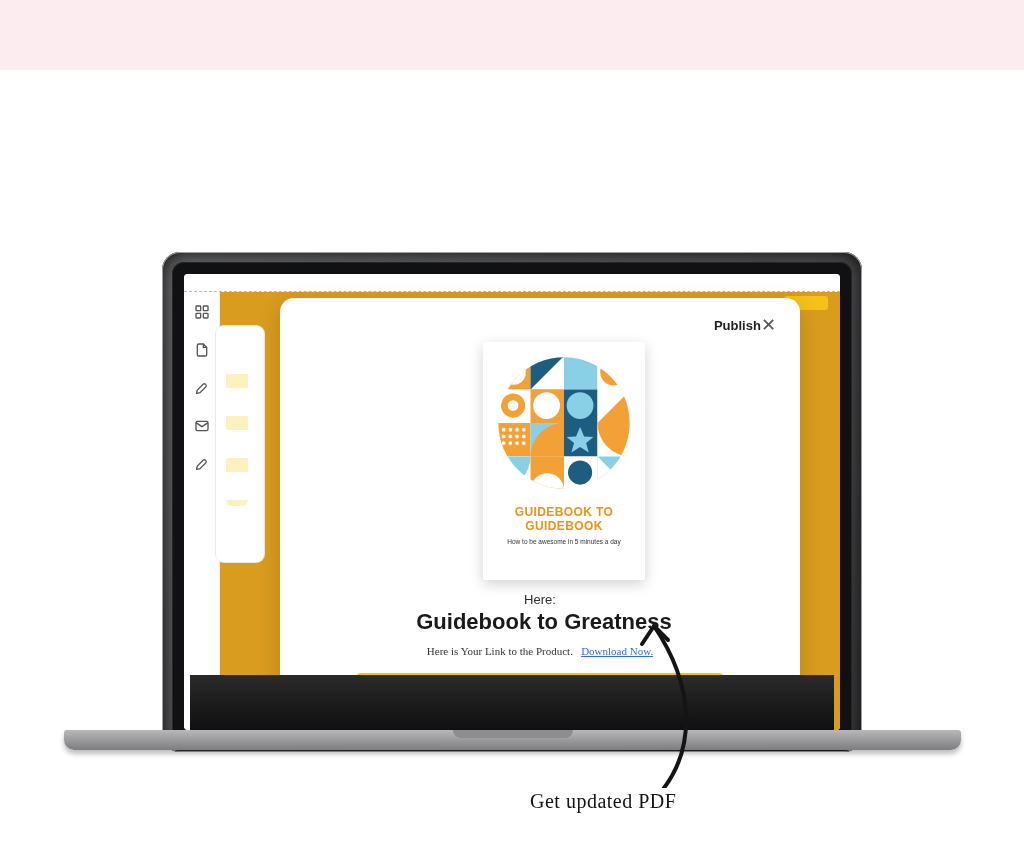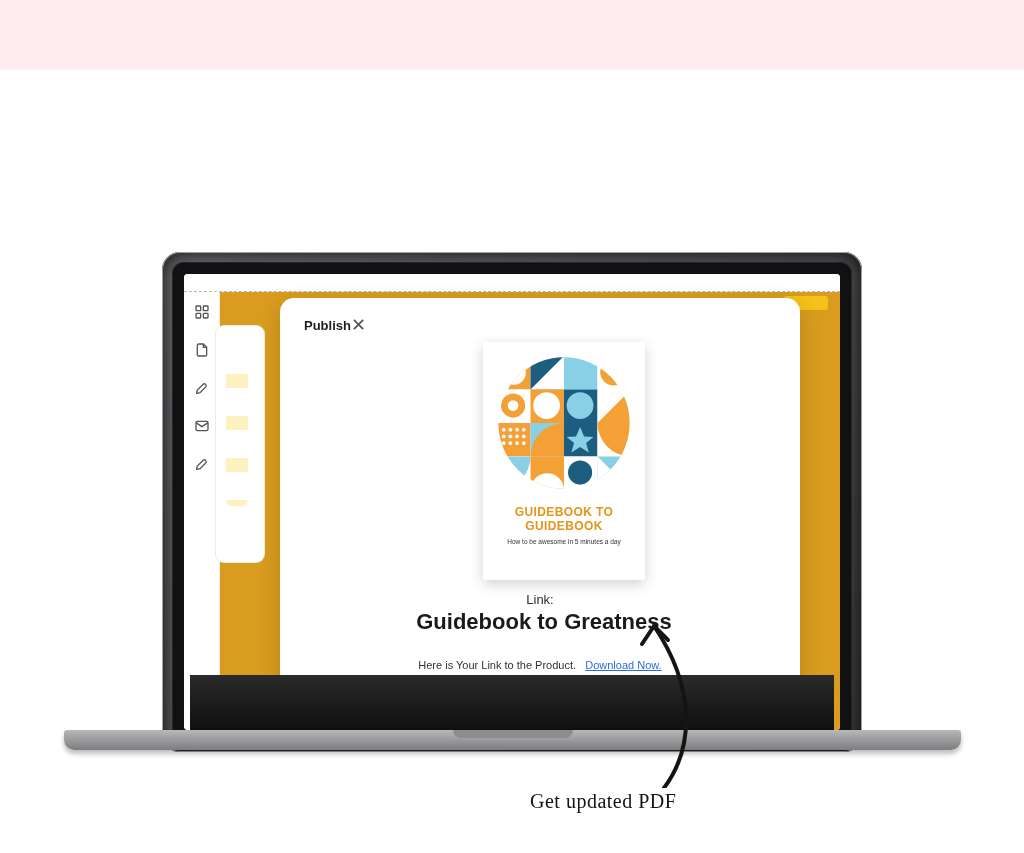--- a/index.html
+++ b/index.html
@@ -70,38 +70,38 @@
     display:flex; justify-content:space-around; padding:0 40px;
   }
 
   
   .modal {
     position:absolute; left:60px; top:6px; right:40px; bottom:38px;
     background:#fff; border-radius:14px;
     box-shadow: 0 6px 22px rgba(0,0,0,.16);
     display:flex; flex-direction:column; padding:18px 24px 22px;
   }
-  .modal-header { display:flex; justify-content:flex-start; align-items:center; }
+  .modal-header { display:flex; justify-content:flex-end; align-items:center; }
   .modal-title { font-size:13px; font-weight:600; color:#1e1e1e; }
   .close-btn { background:none; border:none; cursor:pointer; font-size:18px; color:#555; line-height:1; }
 
   .modal-body { flex:1; display:flex; flex-direction:column; align-items:center; justify-content:flex-start; padding-top:8px; }
 
   .cover-card {
     width:162px; height:238px; background:#fff; border-radius:2px;
     box-shadow: 0 4px 14px rgba(0,0,0,.18);
     padding:14px 12px 10px; display:flex; flex-direction:column; align-items:center;margin-left:48px;
   }
   .cover-art { width:134px; height:134px; }
   .cover-title { font-size:12px; font-weight:800; letter-spacing:.4px; color:#e6951a; text-align:center; margin-top:16px; line-height:1.15; }
   .cover-sub  { font-size:6.5px; color:#333; text-align:center; margin-top:4px; }
 
   .your-line { font-size:13px; color:#2d2d2d; margin-top:12px; }
   .product-title { font-size:22px; font-weight:800; color:#1a1a1a; margin-top:2px;margin-left:8px; }
-  .link-line { font-size:11px; color:#333; margin-top:24px; }
+  .link-line { font-size:11px; color:#333; margin-top:10px;font-family:Liberation Serif, serif; }
   .link-line a { color:#2d6cdd; text-decoration:underline; }
 
   .cta-btn {
     margin-top:16px; width:78%; height:34px; border:none; border-radius:5px;
     background:#f4c21a; color:#1a1a1a; font-weight:700; font-size:11.5px;
     cursor:pointer; box-shadow:0 2px 5px rgba(0,0,0,.12);
   }
 
   
   .arrow-svg { position:absolute; left:624px; top:548px; width:80px; height:170px; pointer-events:none; }
@@ -239,21 +239,21 @@
                         <path d="M75 75l25 25H75z" fill="#fff"></path>
                     </g>
                   </svg>
                   <div class="cover-title">
                     <span>GUIDEBOOK TO</span><br>
                     <span>GUIDEBOOK</span>
                   </div>
                   <div class="cover-sub">How to be awesome in 5 minutes a day</div>
                 </div>
 
-                <div class="your-line">Link:</div>
+                <div class="your-line">Here:</div>
                 <div class="product-title">Guidebook to Greatness</div>
                 <div class="link-line">
                   <span>Here is Your Link to the Product.</span>
                   &nbsp;
                   <a href="#">Download Now.</a>
                 </div>
 
                 <button class="cta-btn">Create My Website to Promote My Product</button>
               </div>
             </div>

